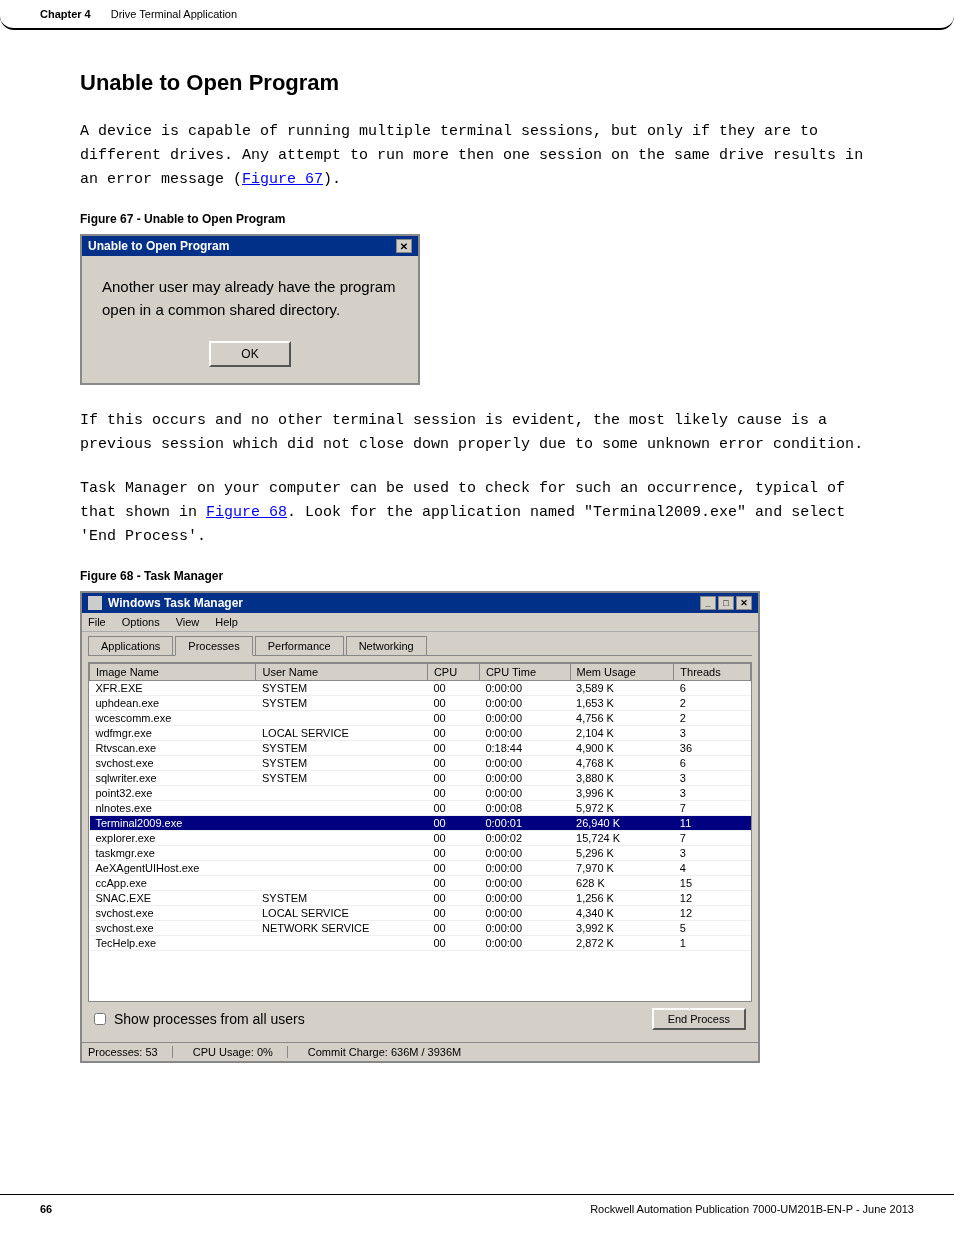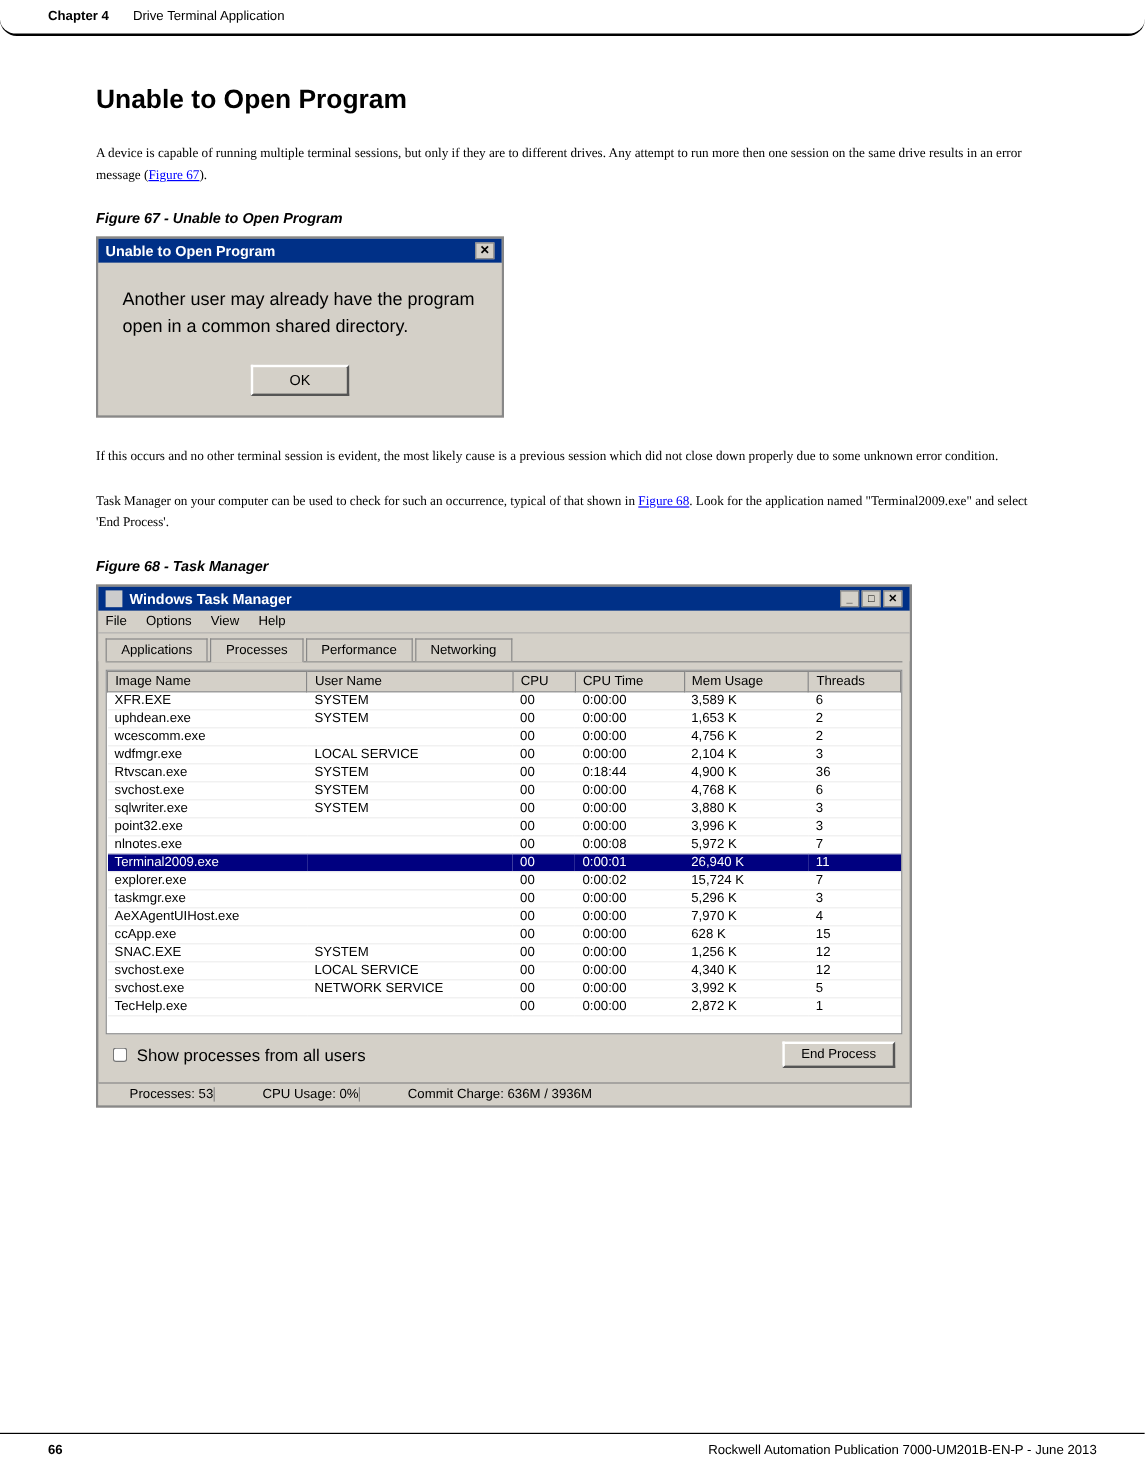--- a/index.html
+++ b/index.html
@@ -44,38 +44,37 @@
     
     .section-heading {
       font-size: 22px;
       font-weight: bold;
       margin-bottom: 24px;
       font-family: Arial, sans-serif;
     }
 
     
     .body-text {
-      font-size: 11px;
+      font-size: 15px;
       line-height: 1.6;
       margin-bottom: 20px;
-      font-family: Liberation Serif, serif;
+      font-family: Liberation Mono, monospace;
     }
 
     .body-text a {
       color: #00f;
       text-decoration: underline;
     }
 
     
     .figure-label {
       font-size: 12px;
       font-weight: bold;
       margin-bottom: 8px;
       font-family: Arial, sans-serif;
-      font-style: italic;
     }
 
     
     .figure-container {
       margin-bottom: 24px;
     }
 
     .dialog-box {
       border: 2px solid #888;
       width: 340px;
@@ -233,21 +232,21 @@
       margin: 0 6px;
     }
 
     .tm-content {
       padding: 6px;
     }
 
     .tm-table-container {
       border: 1px solid #888;
       background: #fff;
-      height: 304px;
+      height: 340px;
       overflow: hidden;
     }
 
     .tm-table {
       width: 100%;
       border-collapse: collapse;
       font-size: 11px;
     }
 
     .tm-table th {
@@ -303,22 +302,22 @@
       border-top: 1px solid #888;
       padding: 3px 6px;
       display: flex;
       gap: 20px;
       font-size: 11px;
       background: #d4d0c8;
     }
 
     .tm-statusbar-item {
       border-right: 1px solid #888;
-      font-size: 11px;
-      margin-left: 20px;
+      padding-right: 14px;
+      font-size: 11px;
     }
 
     .tm-statusbar-item:last-child {
       border-right: none;
     }
 
     
     .page-footer {
       position: absolute;
       bottom: 20px;

